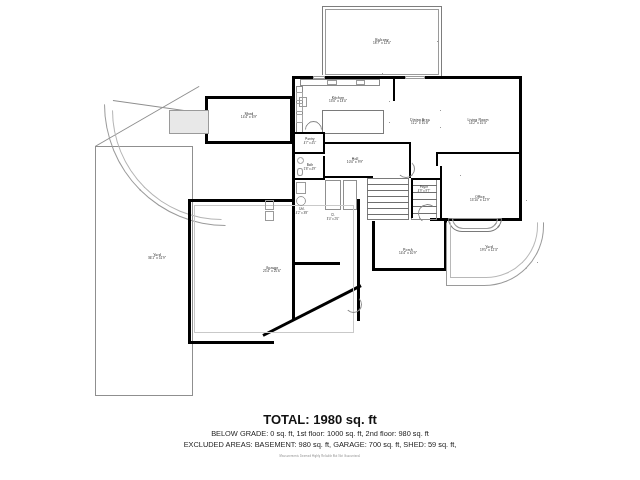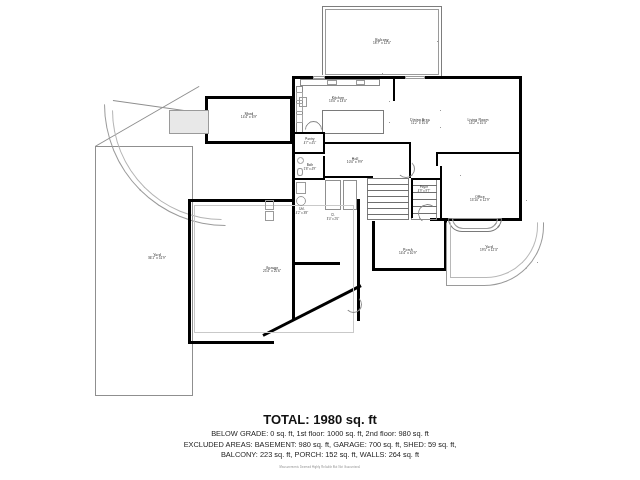--- a/index.html
+++ b/index.html
@@ -243,17 +243,16 @@
   <div style="position:absolute;left:389px;top:101px;width:1.2px;height:1.2px;background:#9a9a9a;"></div>
   <div style="position:absolute;left:389px;top:122px;width:1.2px;height:1.2px;background:#9a9a9a;"></div>
   <div style="position:absolute;left:460px;top:175px;width:1.2px;height:1.2px;background:#9a9a9a;"></div>
   <div style="position:absolute;left:526px;top:200px;width:1.2px;height:1.2px;background:#9a9a9a;"></div>
   <div style="position:absolute;left:537px;top:262px;width:1.2px;height:1.2px;background:#9a9a9a;"></div>
 
   <div id="footer">
     <div class="total">TOTAL: 1980 sq. ft</div>
     <div class="ln">BELOW GRADE: 0 sq. ft, 1st floor: 1000 sq. ft, 2nd floor: 980 sq. ft</div>
     <div class="ln">EXCLUDED AREAS: BASEMENT: 980 sq. ft, GARAGE: 700 sq. ft, SHED: 59 sq. ft,</div>
-    <div class="ln">BALCONY: 223 sq. ft, PORCH: 152 sq. ft, WALLS: 264 sq. ft</div>
     <div class="fine">Measurements Deemed Highly Reliable But Not Guaranteed.</div>
   </div>
 
 </div>
 
 </body></html>

